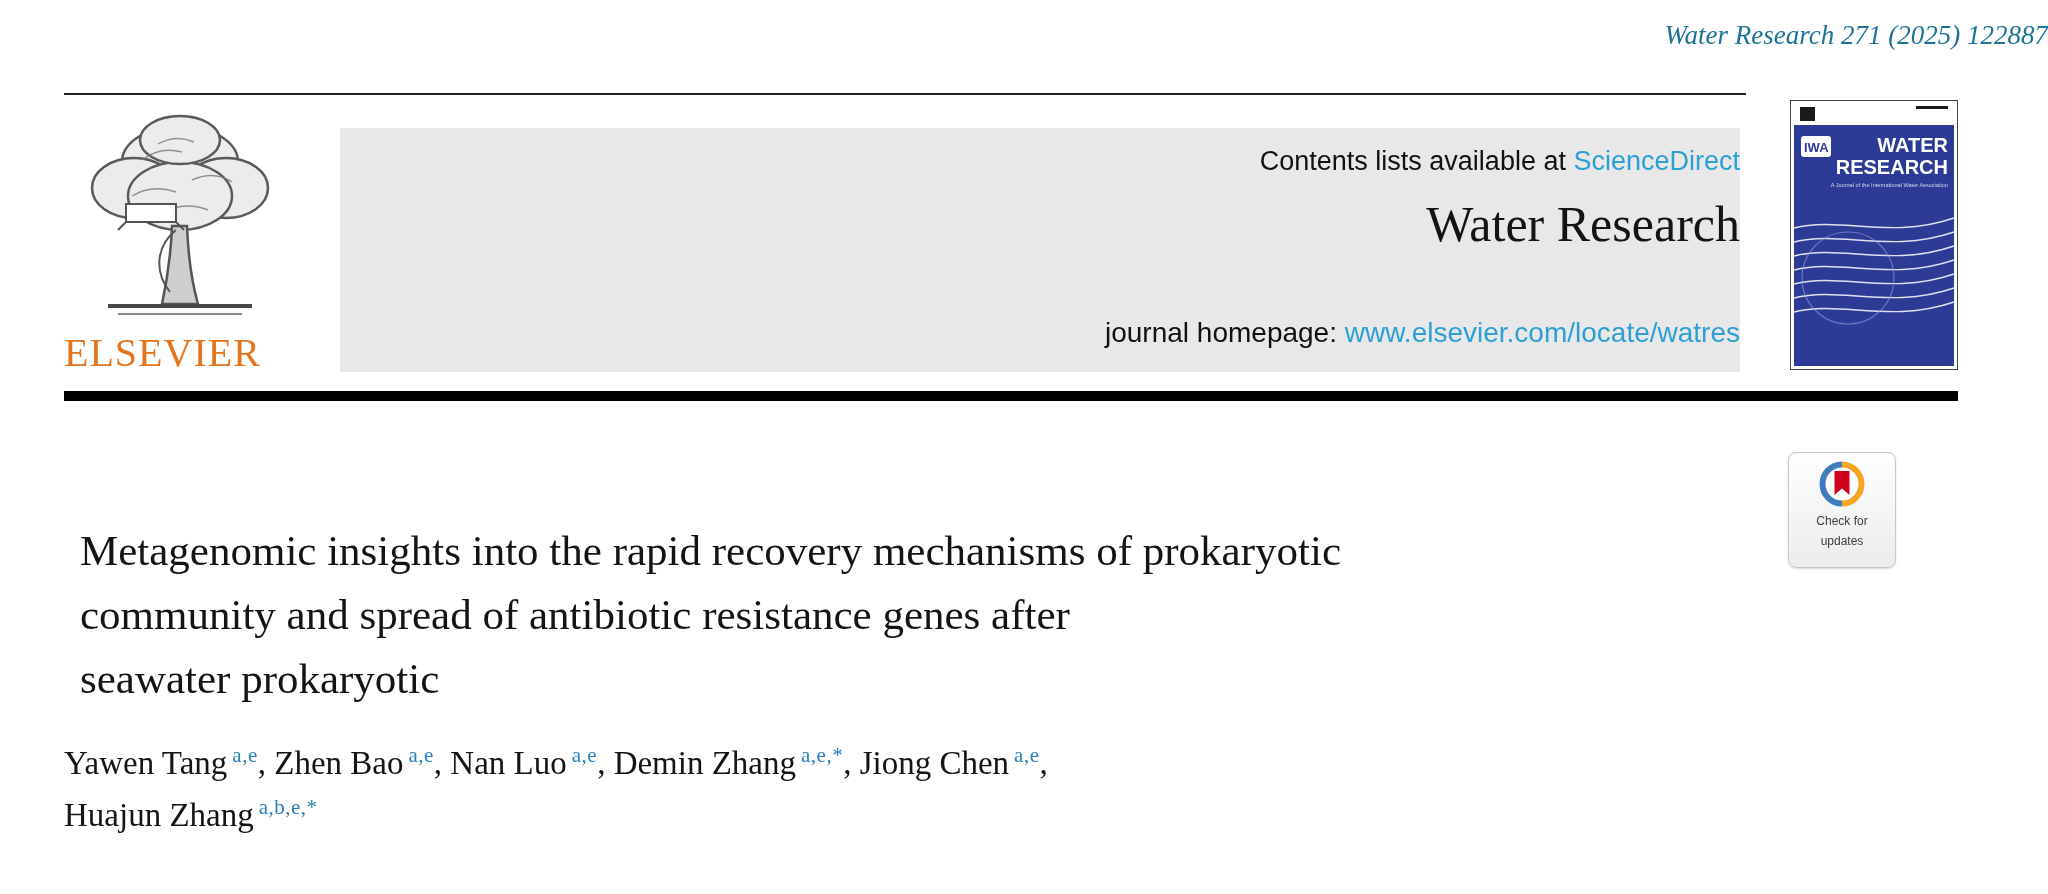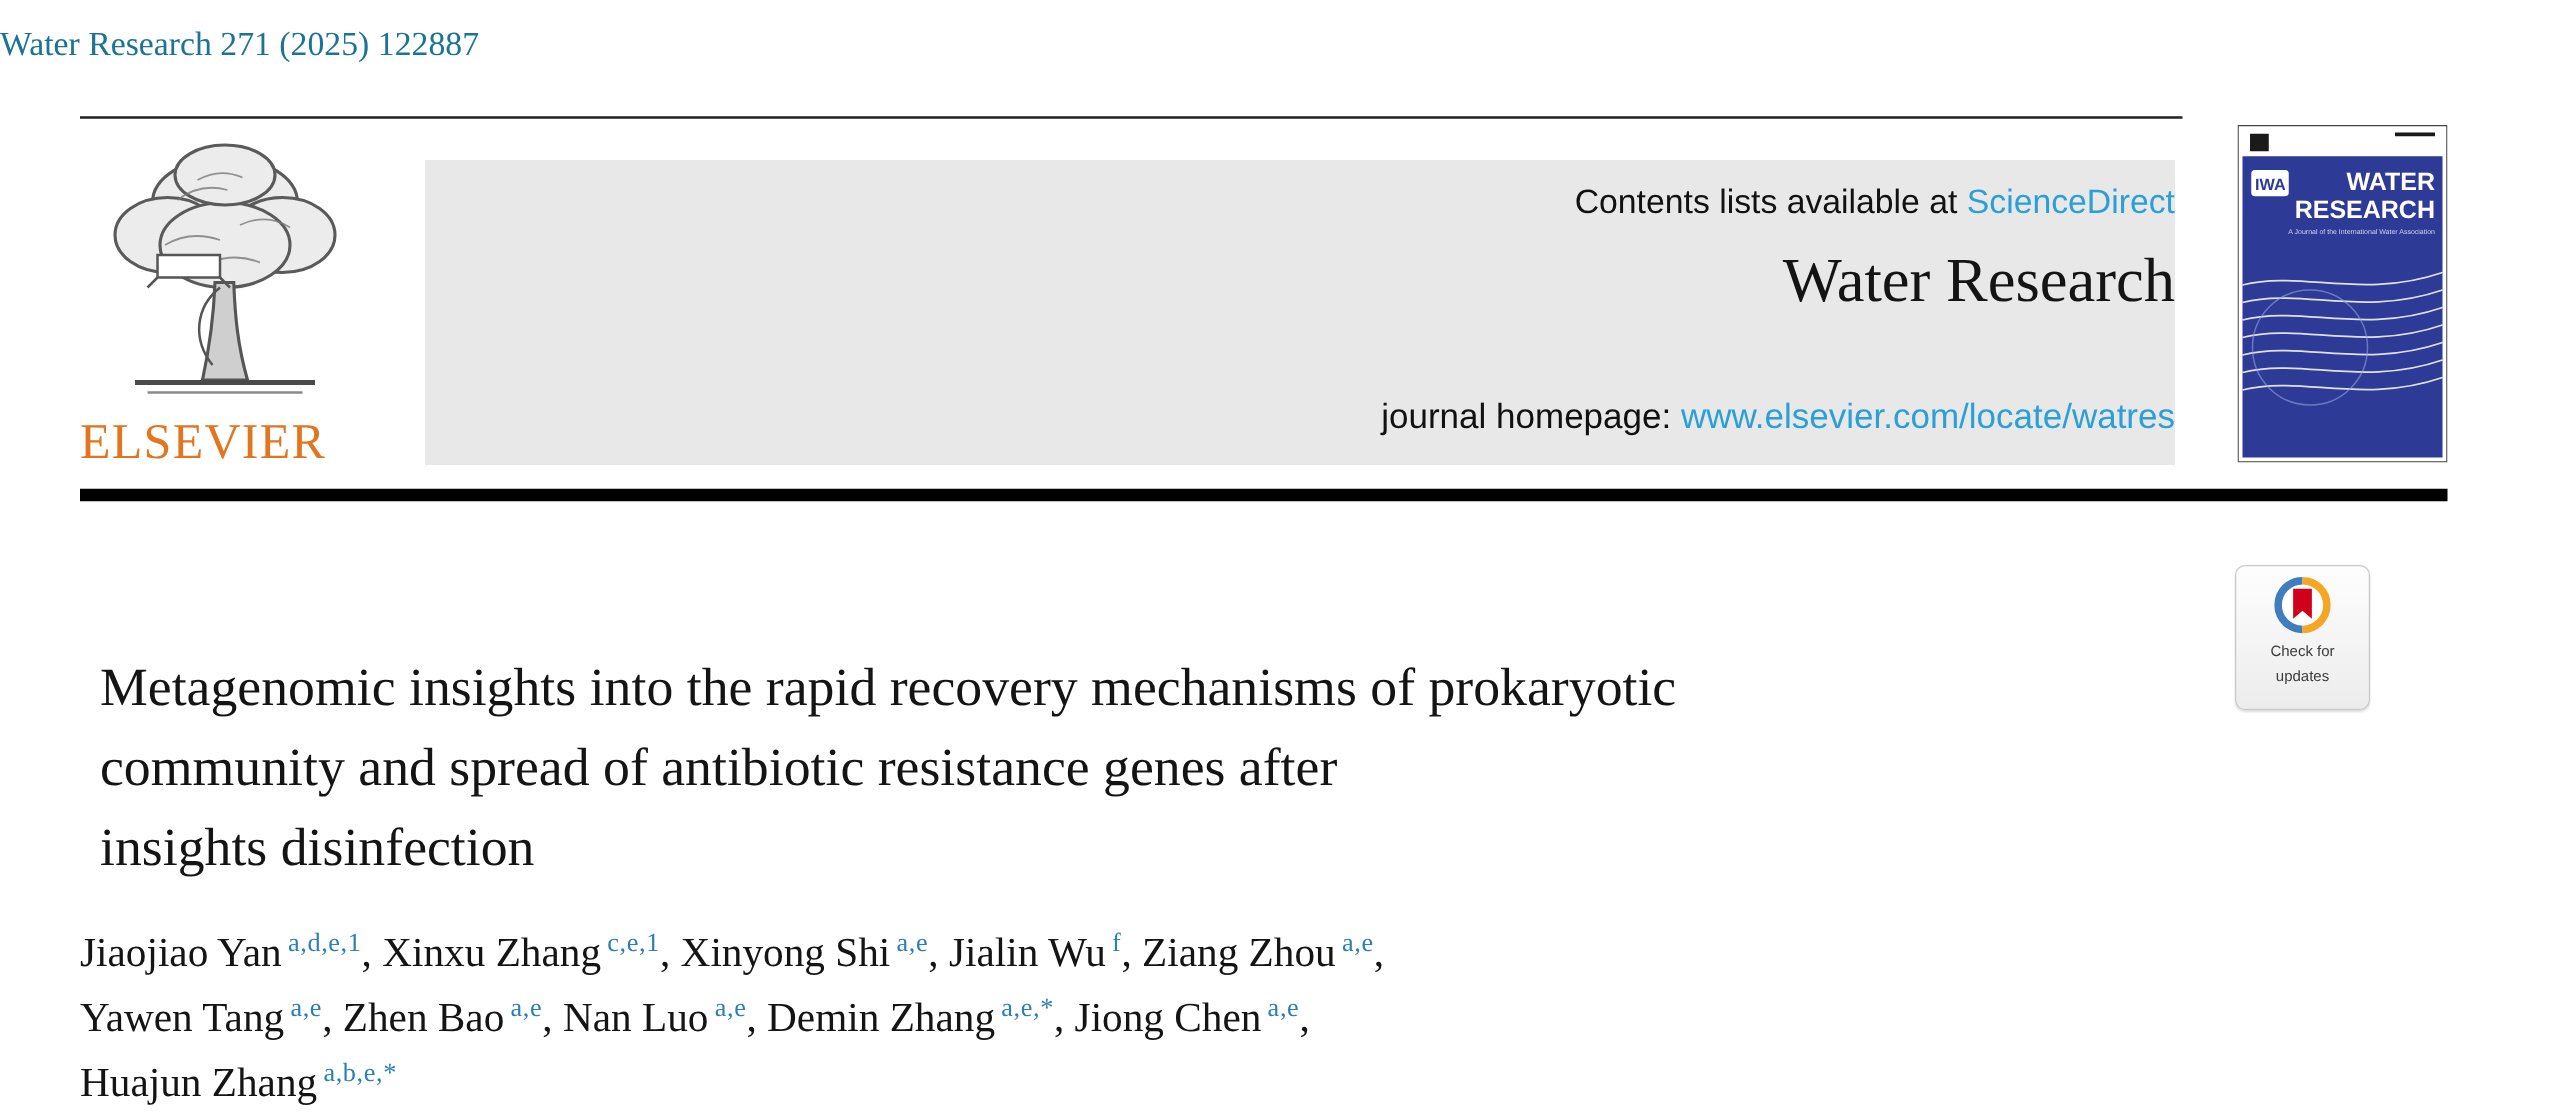--- a/index.html
+++ b/index.html
@@ -2,22 +2,22 @@
 <html style="--c-citation: #1c7396; --c-link: #2b9fd6; --c-affil: #2a7fb8; --c-orange: #e2751d; --c-cover: #2e3b96; --c-cm-red: #d0021b; --c-cm-blue: #3f7dbf; --c-cm-yellow: #f5a623;"><head>
 <meta charset="utf-8">
 <style>
   html, body { margin: 0; padding: 0; }
   body {
     width: 2048px; height: 894px; position: relative; background: #ffffff;
     font-family: "Liberation Serif", serif; color: #141414; overflow: hidden;
   }
 
   .citation {
-    position: absolute; top: 20px; left: 0; width: 100%; text-align: left;
-    font-size: 27px; color: var(--c-citation, #1c7396);
+    position: absolute; top: 20px; left: 0; width: 100%; text-align: right;
+    font-size: 27px; color: var(--c-citation, #1c7396); font-style: italic;
   }
 
   .top-rule { position: absolute; top: 93px; left: 64px; width: 1682px; height: 2px; background: #222; }
 
   .publisher-block { position: absolute; left: 64px; top: 100px; width: 240px; height: 276px; }
   .tree-svg { display: block; margin: 0 0 0 8px; }
   .publisher-word {
     position: absolute; left: 0; bottom: 0;
     font-size: 40px; letter-spacing: 1px; color: var(--c-orange, #e2751d);
     font-family: "Liberation Serif", serif;
@@ -129,30 +129,29 @@
     </g>
     <circle cx="58" cy="178" r="46" stroke="#8fa2dd" stroke-width="1.2" fill="none" opacity="0.6"></circle>
   </svg>
 </div>
 
 <div class="divider"></div>
 
 <h1 class="article-title">
   <span class="tl">Metagenomic insights into the rapid recovery mechanisms of prokaryotic</span>
   <span class="tl">community and spread of antibiotic resistance genes after</span>
-  <span class="tl">insights disinfection</span>
+  <span class="tl">seawater prokaryotic</span>
 </h1>
 
 <div class="crossmark">
   <svg width="46" height="46" viewBox="0 0 46 46">
     <circle cx="23" cy="23" r="19.5" fill="#ffffff"></circle>
     <path class="cm-blue" d="M23 3.5 A19.5 19.5 0 0 0 23 42.5" fill="none" stroke-width="6"></path>
     <path class="cm-yellow" d="M23 3.5 A19.5 19.5 0 0 1 23 42.5" fill="none" stroke-width="6"></path>
     <path class="cm-red" d="M15.5 10 h15 v24 l-7.5 -6.5 l-7.5 6.5 z"></path>
   </svg>
   <div class="cm-text">Check for updates</div>
 </div>
 
 <div class="authors">
-    <div class="author-line"><span>Jiaojiao Yan</span><sup class="affil">a,d,e,1</sup><span>, Xinxu Zhang</span><sup class="affil">c,e,1</sup><span>, Xinyong Shi</span><sup class="affil">a,e</sup><span>, Jialin Wu</span><sup class="affil">f</sup><span>, Ziang Zhou</span><sup class="affil">a,e</sup><span>,</span></div>
     <div class="author-line"><span>Yawen Tang</span><sup class="affil">a,e</sup><span>, Zhen Bao</span><sup class="affil">a,e</sup><span>, Nan Luo</span><sup class="affil">a,e</sup><span>, Demin Zhang</span><sup class="affil">a,e,*</sup><span>, Jiong Chen</span><sup class="affil">a,e</sup><span>,</span></div>
     <div class="author-line"><span>Huajun Zhang</span><sup class="affil">a,b,e,*</sup></div>
   </div>
 
 </body></html>

